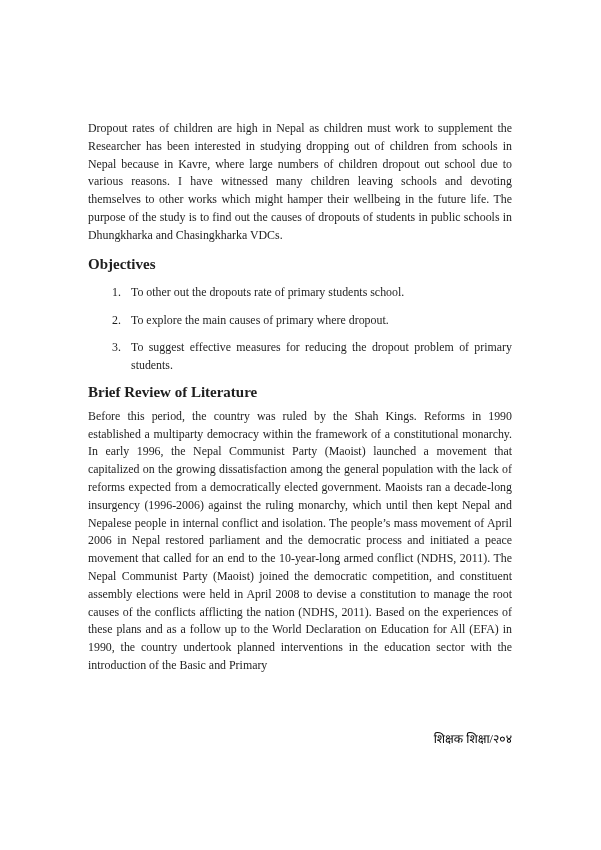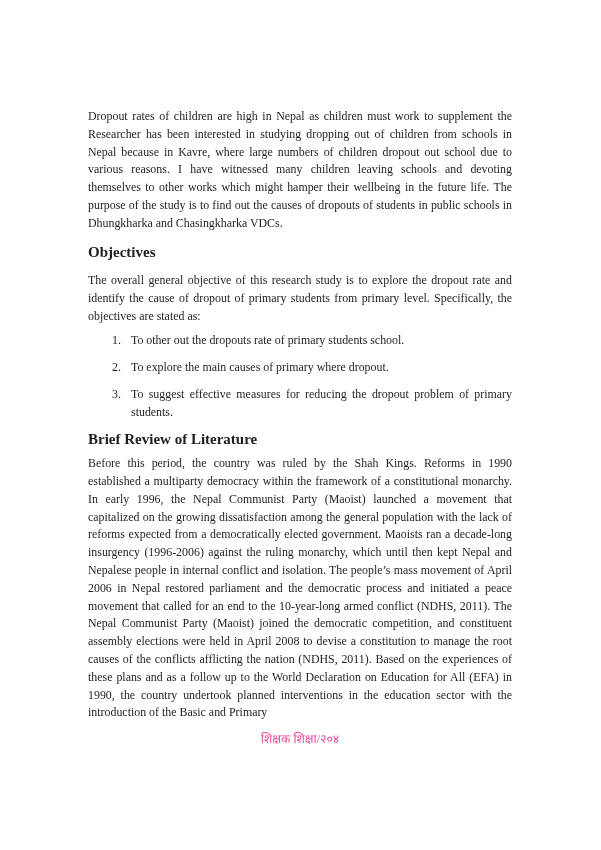--- a/index.html
+++ b/index.html
@@ -19,21 +19,21 @@
     background: #ffffff;
     font-family: "Liberation Serif", serif;
     font-size: 11.9px;
     line-height: 17.8px;
     color: #1e1e1e;
   }
   .content {
     position: absolute;
     left: 88px;
     right: 89px;
-    top: 108px;
+    top: 120px;
   }
   p.para {
     margin: 0;
     text-align: justify;
     text-align-last: left;
   }
   p.para-intro    { margin-bottom: 11px; }
   h2.heading {
     font-size: 15px;
     line-height: 17.8px;
@@ -57,37 +57,36 @@
   ol.objectives-list .txt {
     flex: 1;
     text-align: justify;
     text-align-last: left;
   }
   .footer {
     position: absolute;
     left: 88px;
     right: 89px;
     top: 731px;
-    text-align: center;
+    text-align: right;
     font-size: 12.2px;
     line-height: 17px;
-    color: #ec4899;
+    color: #000000;
   }
 </style>
 </head>
 <body>
 
 <div class="page">
   <div class="content">
 
     <p class="para para-intro">Dropout rates of children are high in Nepal as children must work to supplement the Researcher has been interested in studying dropping out of children from schools in Nepal because in Kavre, where large numbers of children dropout out school due to various reasons. I have witnessed many children leaving schools and devoting themselves to other works which might hamper their wellbeing in the future life. The purpose of the study is to find out the causes of dropouts of students in public schools in Dhungkharka and Chasingkharka VDCs.</p>
 
     <h2 class="heading">Objectives</h2>
 
-    <p class="para">The overall general objective of this research study is to explore the dropout rate and identify the cause of dropout of primary students from primary level. Specifically, the objectives are stated as:</p>
 
     <ol class="objectives-list">
       <li>
         <span class="num">1.</span>
         <span class="txt">To other out the dropouts rate of primary students school.</span>
       </li>
       <li>
         <span class="num">2.</span>
         <span class="txt">To explore the main causes of primary where dropout.</span>
       </li>

